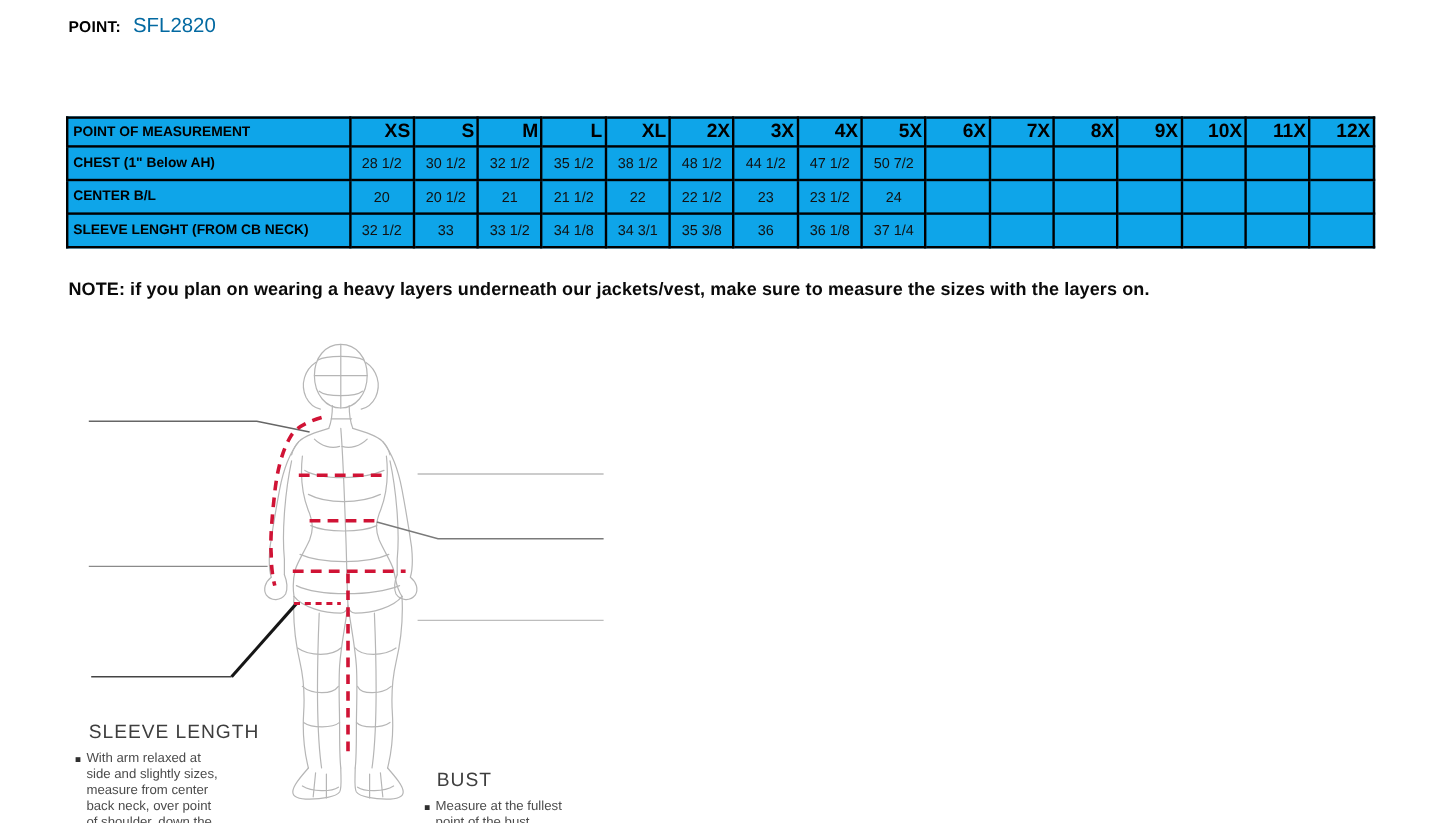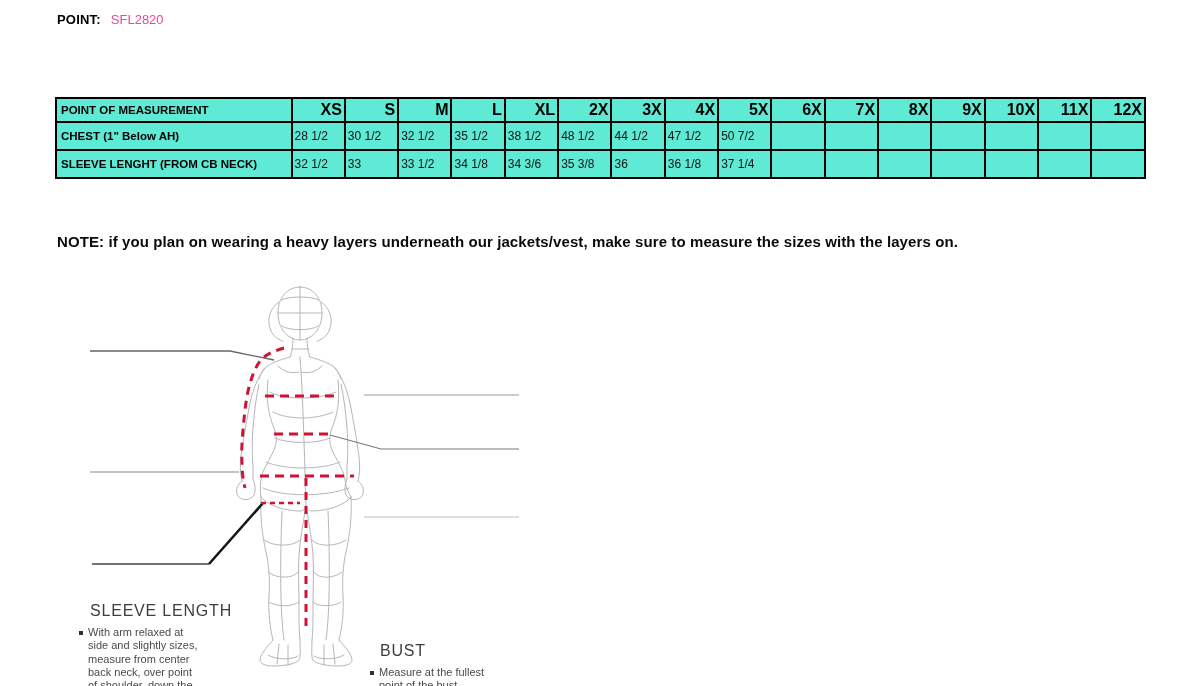--- a/index.html
+++ b/index.html
@@ -4,37 +4,37 @@
 <style>
   html,body{margin:0;padding:0;}
   body{
     width:1200px;height:686px;background:#ffffff;overflow:hidden;
     font-family:"Liberation Sans", sans-serif;color:#000;
     position:relative;
   }
   
   .style-line{position:absolute;left:57px;top:12px;display:flex;align-items:baseline;}
   .style-label{font-size:13px;font-weight:bold;letter-spacing:0.2px;color:#000;}
-  .style-value{font-size:13px;font-weight:normal;margin-left:10px;color:#ec4899;}
+  .style-value{font-size:17px;font-weight:normal;margin-left:10px;color:#0369a1;}
   
   table.size-table{
     position:absolute;left:55px;top:97px;width:1091px;
-    border-collapse:collapse;table-layout:fixed;background:#5eead4;
+    border-collapse:collapse;table-layout:fixed;background:#0ea5e9;
   }
   table.size-table th,table.size-table td{
     border:2px solid #000;padding:0 2px;overflow:hidden;white-space:nowrap;
   }
   table.size-table thead th{height:22px;font-size:16px;font-weight:bold;text-align:right;}
   table.size-table thead th.poml{text-align:left;padding-left:4px;font-size:11.5px;}
   table.size-table tbody th{height:26px;font-size:11.5px;font-weight:bold;text-align:left;padding-left:4px;}
-  table.size-table tbody td{height:26px;font-size:12px;font-weight:normal;text-align:left;color:#111;}
+  table.size-table tbody td{height:26px;font-size:12px;font-weight:normal;text-align:center;color:#111;}
   
   .note{position:absolute;left:57px;top:233px;font-size:15px;font-weight:bold;color:#0a0a0a;letter-spacing:0.1px;}
   
-  .diagram{position:absolute;left:16px;top:270px;width:620px;height:416px;}
+  .diagram{position:absolute;left:0;top:270px;width:620px;height:416px;}
   .diagram svg{position:absolute;left:0;top:0;}
   .diagram-label{position:absolute;z-index:2;}
   .diagram-label .dl-title{
     font-size:16px;letter-spacing:0.8px;color:#3e3e3e;font-weight:normal;margin-bottom:6px;
   }
   .diagram-label .dl-body{display:flex;gap:5px;font-size:11px;line-height:13.3px;color:#4b4b4b;}
   .diagram-label .dl-bullet{width:4px;height:4px;background:#2f2f2f;margin-top:5px;flex:0 0 auto;}
   .diagram-label .dl-lines{white-space:nowrap;}
   #lb-sleeve{left:63px;top:332px;}
   #lb-sleeve .dl-title{margin-left:11px;}
@@ -104,26 +104,45 @@
         <td>50 7/2</td>
         <td></td>
         <td></td>
         <td></td>
         <td></td>
         <td></td>
         <td></td>
         <td></td>
       </tr>
       <tr>
+        <th>CENTER B/L</th>
+        <td>20</td>
+        <td>20 1/2</td>
+        <td>21</td>
+        <td>21 1/2</td>
+        <td>22</td>
+        <td>22 1/2</td>
+        <td>23</td>
+        <td>23 1/2</td>
+        <td>24</td>
+        <td></td>
+        <td></td>
+        <td></td>
+        <td></td>
+        <td></td>
+        <td></td>
+        <td></td>
+      </tr>
+      <tr>
         <th>SLEEVE LENGHT (FROM CB NECK)</th>
         <td>32 1/2</td>
         <td>33</td>
         <td>33 1/2</td>
         <td>34 1/8</td>
-        <td>34 3/6</td>
+        <td>34 3/1</td>
         <td>35 3/8</td>
         <td>36</td>
         <td>36 1/8</td>
         <td>37 1/4</td>
         <td></td>
         <td></td>
         <td></td>
         <td></td>
         <td></td>
         <td></td>

